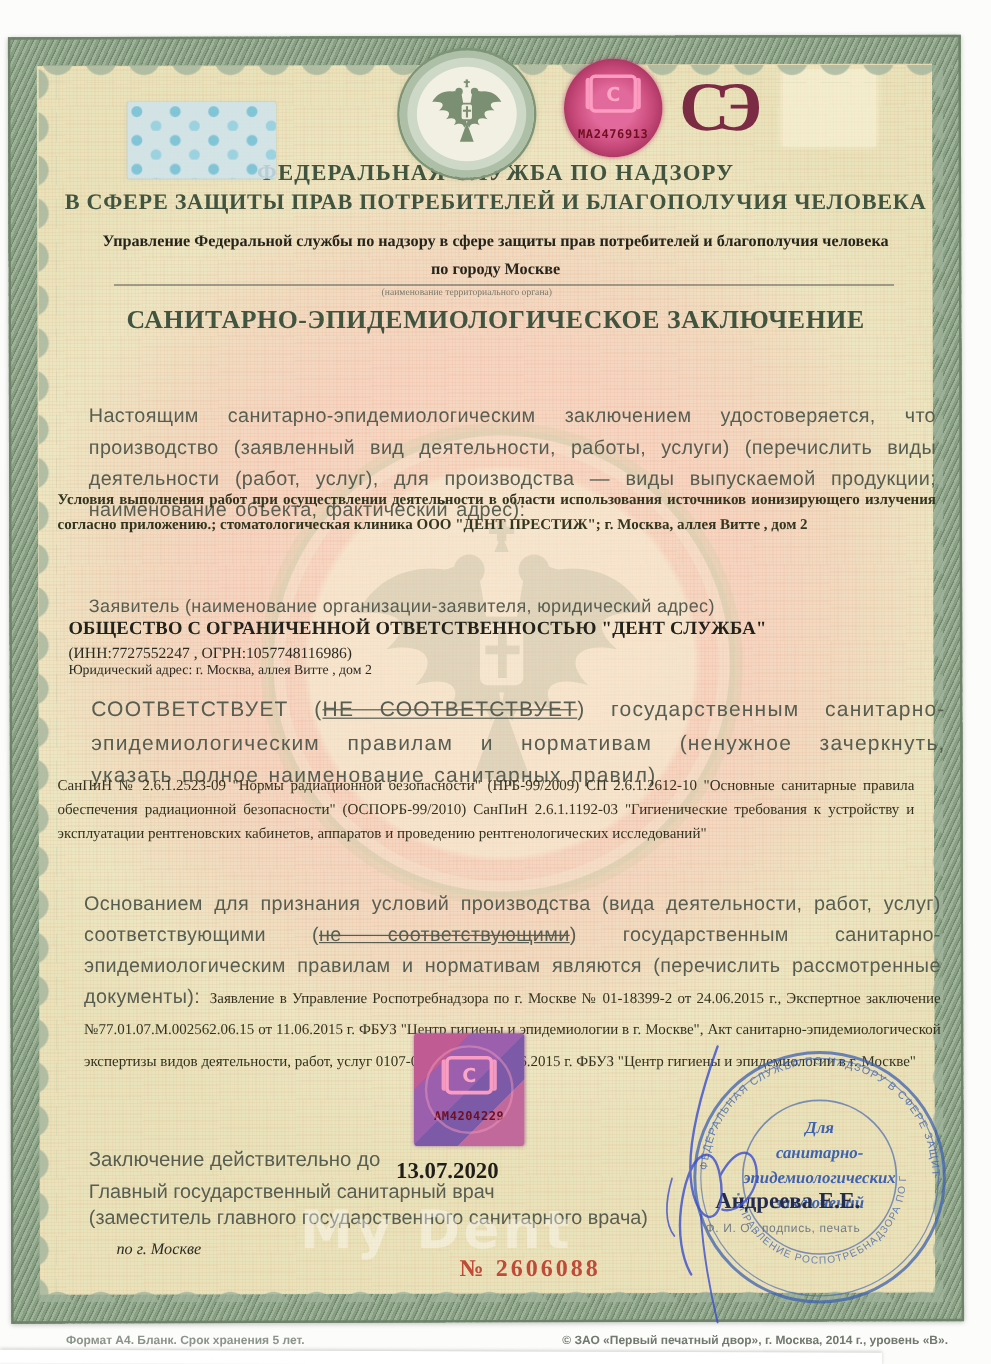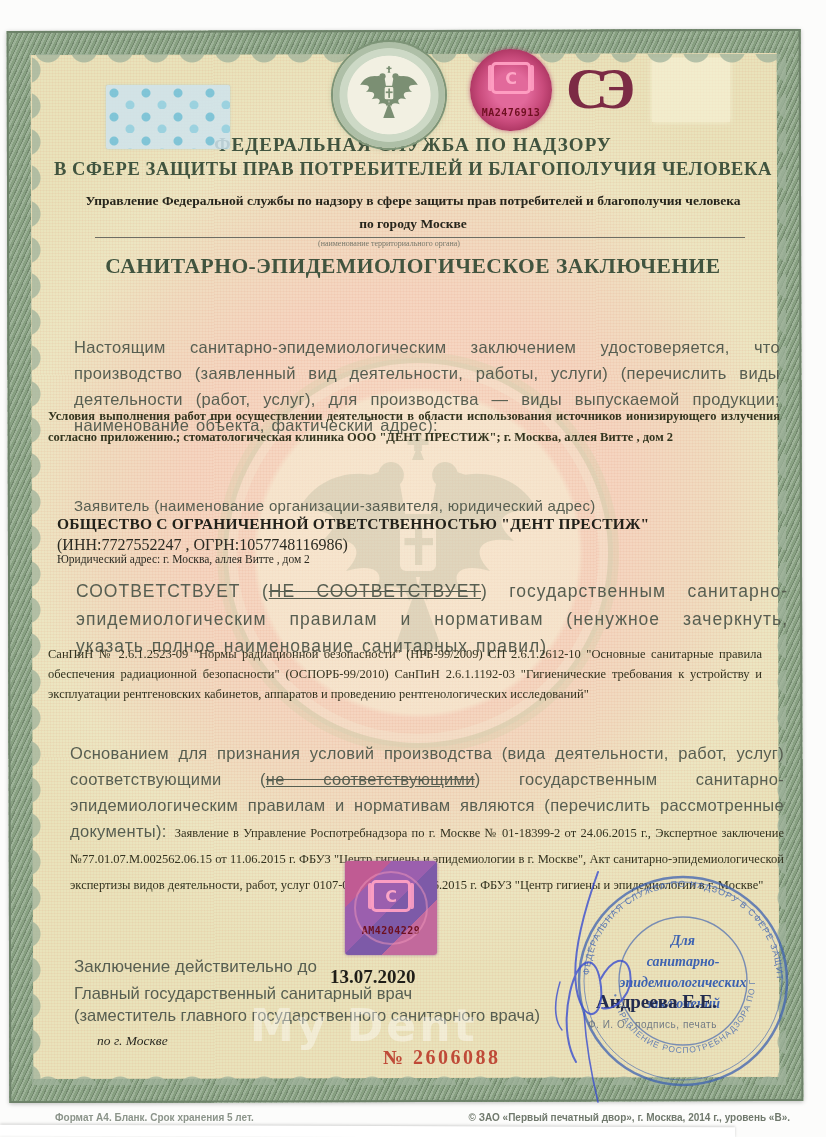--- a/index.html
+++ b/index.html
@@ -33,21 +33,21 @@
   .num-row{left:183px;top:288px;font-size:16.5px;color:#26251c;}
   .num-label{font-size:15px;color:#3c4c3c;}
   .num-val{display:inline-block;width:268px;border-bottom:1px solid #66665c;font-weight:bold;padding:0 4px 1px 8px;}
   .ot-label{font-size:13px;color:#4b5a49;margin:0 2px 0 6px;}
   .date-val{display:inline-block;width:200px;border-bottom:1px solid #66665c;font-weight:bold;text-align:center;padding-bottom:1px;}
   .para{color:#575e51;text-align:justify;line-height:1.58;letter-spacing:.3px;word-spacing:2px;}
   .para1{left:74px;width:706px;top:334px;font-size:16.5px;}
   .smallbold{left:48px;width:732px;top:406px;font-size:12.5px;font-weight:bold;color:#33351f;line-height:1.65;text-align:justify;}
   .app-label{left:74px;width:700px;top:497px;font-size:15px;color:#575e51;letter-spacing:.3px;}
   .app-name{left:57px;width:720px;top:515px;font-size:15.5px;font-weight:bold;color:#22211a;letter-spacing:.2px;}
-  .app-ids{left:57px;width:700px;top:536px;font-size:16px;color:#2a2a22;}
+  .app-ids{left:57px;width:700px;top:536px;font-size:13px;color:#2a2a22;}
   .app-addr{left:57px;width:700px;top:553px;font-size:11.5px;color:#2a2a22;}
   .para2{left:76px;width:712px;top:578px;font-size:17.5px;letter-spacing:1px;}
   .struck{text-decoration:underline line-through;}
   .sanpin{left:48px;width:714px;top:645px;font-size:12.5px;color:#33321f;line-height:1.58;text-align:justify;}
   .para3{left:70px;width:714px;top:740px;font-size:16.5px;}
   .docs-inline{font-family:"Liberation Serif",serif;font-size:12.5px;letter-spacing:0;word-spacing:0;color:#33321f;line-height:1.6;}
   .val-label{left:74px;width:320px;top:957px;font-size:17px;color:#575e51;}
   .val-date{left:330px;top:966px;font-size:19px;font-weight:bold;color:#1f1e18;}
   .signer1{left:74px;width:520px;top:984px;font-size:16.5px;color:#575e51;}
   .signer2{left:74px;width:540px;top:1006px;font-size:16.5px;color:#575e51;}
@@ -156,21 +156,21 @@
   </div>
   <div class="abs org-rule"></div>
   <div class="abs ser org-cap">(наименование территориального органа)</div>
 
   <div class="abs ser green title">САНИТАРНО-ЭПИДЕМИОЛОГИЧЕСКОЕ ЗАКЛЮЧЕНИЕ</div>
 
   <div class="abs para para1">Настоящим санитарно-эпидемиологическим заключением удостоверяется, что производство (заявленный вид деятельности, работы, услуги) (перечислить виды деятельности (работ, услуг), для производства — виды выпускаемой продукции; наименование объекта, фактический адрес):</div>
   <div class="abs ser smallbold">Условия выполнения работ при осуществлении деятельности в области использования источников ионизирующего излучения согласно приложению.; стоматологическая клиника ООО "ДЕНТ ПРЕСТИЖ"; г. Москва, аллея Витте , дом 2</div>
 
   <div class="abs app-label">Заявитель (наименование организации-заявителя, юридический адрес)</div>
-  <div class="abs ser app-name">ОБЩЕСТВО С ОГРАНИЧЕННОЙ ОТВЕТСТВЕННОСТЬЮ "ДЕНТ ПРЕСТИЖ"</div>
+  <div class="abs ser app-name">ОБЩЕСТВО С ОГРАНИЧЕННОЙ ОТВЕТСТВЕННОСТЬЮ "ДЕНТ СЛУЖБА"</div>
   <div class="abs ser app-ids">(ИНН:7727552247 , ОГРН:1057748116986)</div>
   <div class="abs ser app-addr">Юридический адрес: г. Москва, аллея Витте , дом 2</div>
 
   <div class="abs para para2">
     <span>СООТВЕТСТВУЕТ (</span><span class="struck">НЕ СООТВЕТСТВУЕТ</span><span>) государственным санитарно-эпидемиологическим правилам и нормативам (ненужное зачеркнуть, указать полное наименование санитарных правил)</span>
   </div>
   <div class="abs ser sanpin">СанПиН № 2.6.1.2523-09 "Нормы радиационной безопасности" (НРБ-99/2009)  СП 2.6.1.2612-10 "Основные санитарные правила обеспечения радиационной безопасности" (ОСПОРБ-99/2010)  СанПиН 2.6.1.1192-03 "Гигиенические требования к устройству и эксплуатации рентгеновских кабинетов, аппаратов и проведению рентгенологических исследований"</div>
 
   <div class="abs para para3">
     <span>Основанием для признания условий производства (вида деятельности, работ, услуг) соответствующими (</span><span class="struck">не соответствующими</span><span>) государственным санитарно-эпидемиологическим правилам и нормативам являются (перечислить рассмотренные документы):</span>

